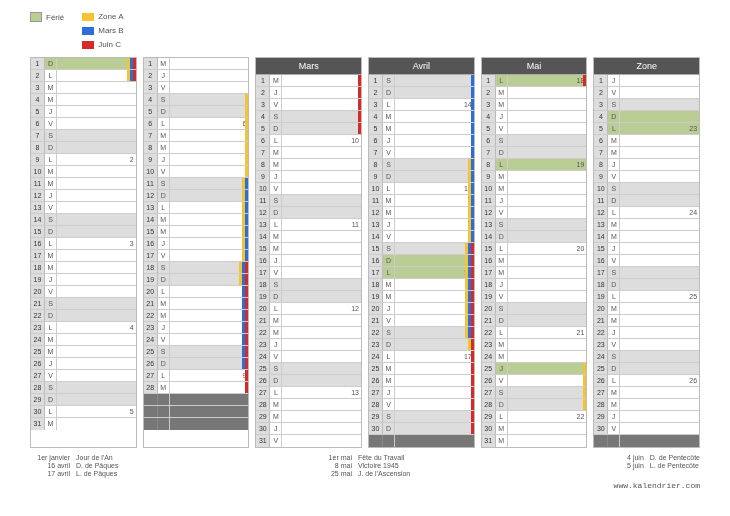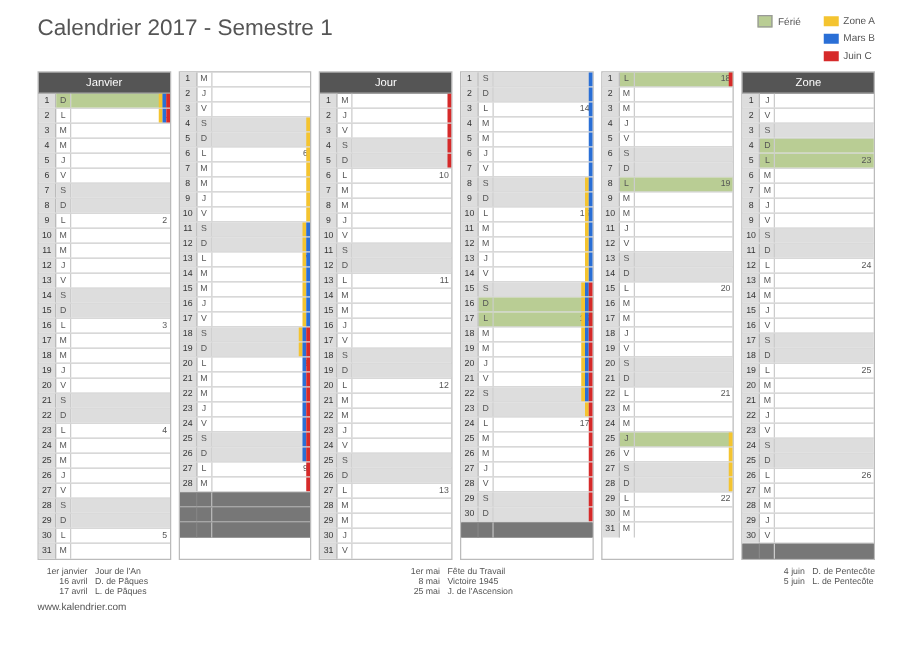--- a/index.html
+++ b/index.html
@@ -24,28 +24,27 @@
 .dc { flex: 1; position: relative; font-size: 7px; line-height: 12px; text-align: right; padding-right: 2px; color: #555; }
 .we .dw, .we .dc { background: #ddd; }
 .ferie .dw, .ferie .dc { background: #b9cd94; }
 .bars { position: absolute; right: 0; top: 0; bottom: 0; display: flex; }
 .bars span { width: 3px; height: 100%; }
 .empty { background: #777; }
 .footer { display: flex; justify-content: space-between; margin-top: 6px; font-size: 7px; color: #555; }
 .footer-col { display: flex; flex-direction: column; gap: 1px; }
 .footer-col div { display: flex; gap: 6px; }
 .footer-col .fd { width: 40px; text-align: right; }
-.url { text-align: left; font-size: 8px; color: #555; margin-top: 4px; }
+.url { text-align: right; font-size: 8px; color: #555; margin-top: 4px; font-family: Liberation Mono, monospace; }
 </style>
 </head>
 <body>
 
 <div class="page">
   <div class="header">
-    <div class="title">Calendrier 2017 - Semestre 1</div>
     <div class="legend">
       <div class="legend-ferie">
         <span class="sw"></span>
         <span>Férié</span>
       </div>
       <div class="legend-zones">
         <div>
             <span class="sw za"></span>
             <span>Zone A</span>
           </div>
@@ -56,21 +55,20 @@
         <div>
             <span class="sw zc"></span>
             <span>Juin C</span>
           </div>
       </div>
     </div>
   </div>
 
   <div class="cal" id="cal">
       <div class="month">
-        <div class="month-h">Janvier</div>
         <div class="day ferie">
           <div class="dn">1</div>
           <div class="dw">D</div>
           <div class="dc">
             <div class="bars">
               <span class="za"></span>
               <span class="zb"></span>
               <span class="zc"></span>
             </div>
           </div>
@@ -491,21 +489,21 @@
           <div class="dw" style="background:#777"></div>
           <div class="dc" style="background:#777"></div>
         </div>
         <div class="day empty">
           <div class="dn" style="background:#777;border-right:1px solid #888"></div>
           <div class="dw" style="background:#777"></div>
           <div class="dc" style="background:#777"></div>
         </div>
       </div>
       <div class="month">
-        <div class="month-h">Jour</div>
+        <div class="month-h">Mars</div>
         <div class="day">
           <div class="dn">1</div>
           <div class="dw">M</div>
           <div class="dc">
             <div class="bars">
               <span class="zc"></span>
             </div>
           </div>
         </div>
         <div class="day">
@@ -669,20 +667,21 @@
           <div class="dw">J</div>
           <div class="dc"></div>
         </div>
         <div class="day">
           <div class="dn">31</div>
           <div class="dw">V</div>
           <div class="dc"></div>
         </div>
       </div>
       <div class="month">
+        <div class="month-h">Avril</div>
         <div class="day we">
           <div class="dn">1</div>
           <div class="dw">S</div>
           <div class="dc">
             <div class="bars">
               <span class="zb"></span>
             </div>
           </div>
         </div>
         <div class="day we">
@@ -962,20 +961,21 @@
             </div>
           </div>
         </div>
         <div class="day empty">
           <div class="dn" style="background:#777;border-right:1px solid #888"></div>
           <div class="dw" style="background:#777"></div>
           <div class="dc" style="background:#777"></div>
         </div>
       </div>
       <div class="month">
+        <div class="month-h">Mai</div>
         <div class="day ferie">
           <div class="dn">1</div>
           <div class="dw">L</div>
           <div class="dc">18<div class="bars">
               <span class="zc"></span>
             </div></div>
         </div>
         <div class="day">
           <div class="dn">2</div>
           <div class="dw">M</div>

